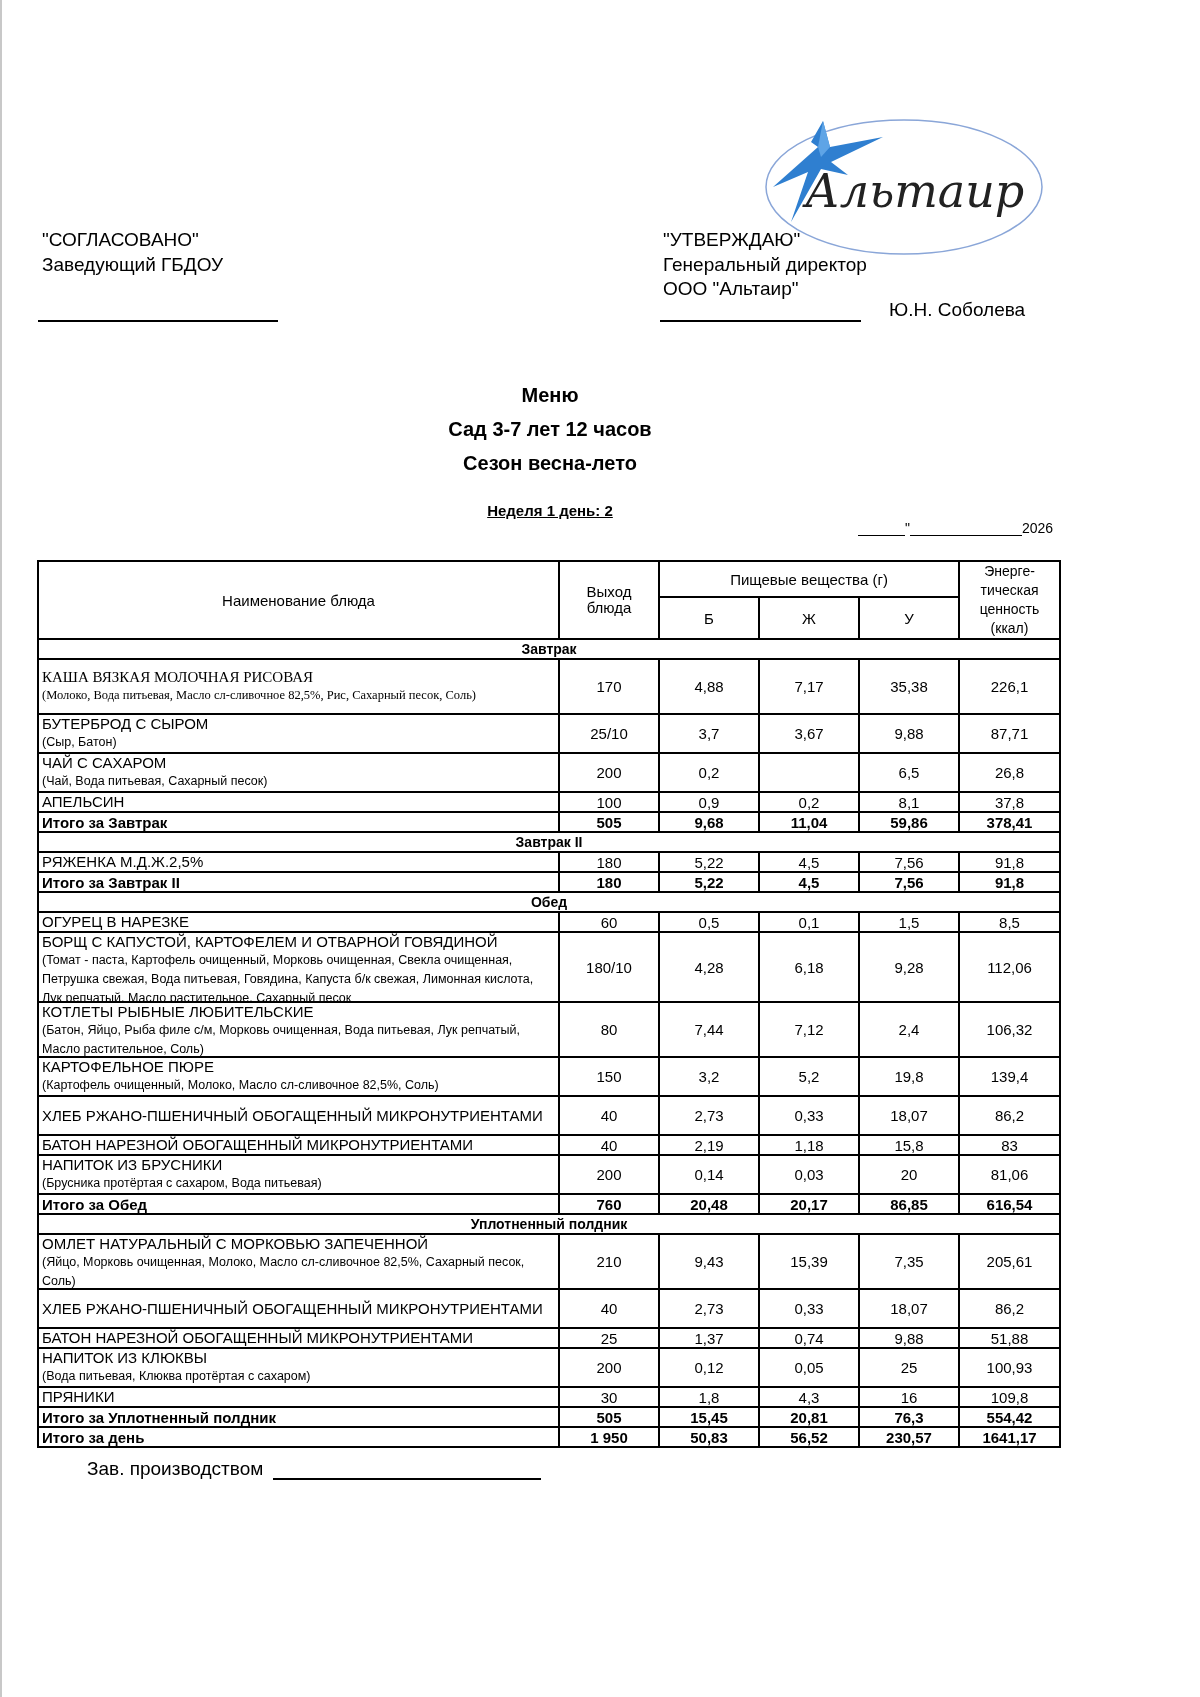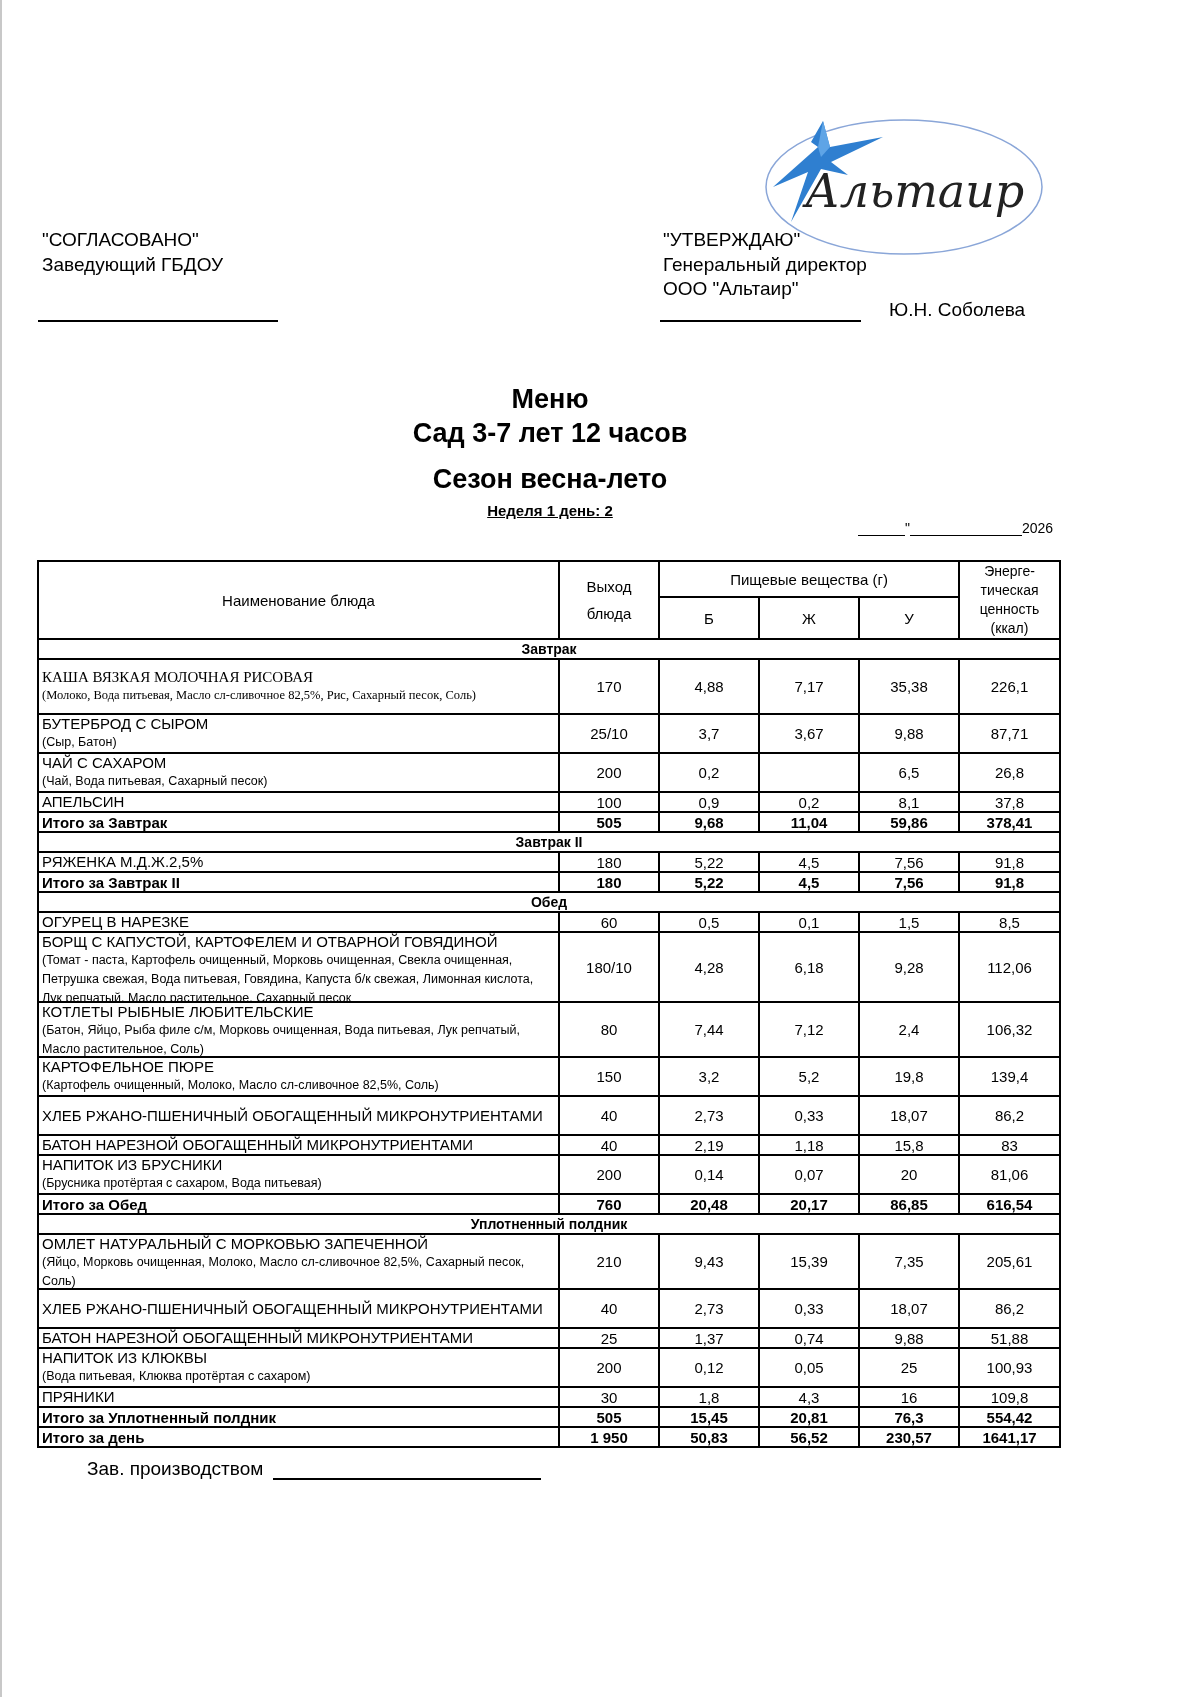--- a/index.html
+++ b/index.html
@@ -3,21 +3,21 @@
 <meta charset="utf-8">
 <style>
   html, body { margin:0; padding:0; background:#ffffff; }
   body { width:1200px; height:1697px; position:relative; overflow:hidden;
          font-family:"Liberation Sans", sans-serif; color:#000; }
   .page-edge { position:absolute; left:0; top:0; width:2px; height:1697px; background:#c8c8c8; }
   .abs { position:absolute; white-space:nowrap; }
   .hdr-text { font-size:19px; line-height:24px; }
   .sigline { position:absolute; height:2px; background:#000; }
   .logo { position:absolute; left:763px; top:117px; width:282px; height:140px; }
-  .title { position:absolute; left:0; width:1100px; text-align:center; font-weight:bold; font-size:27px; }
+  .title { position:absolute; left:0; width:1100px; text-align:center; font-weight:bold; font-size:20px; }
   .subtitle { position:absolute; left:0; width:1100px; text-align:center; font-weight:bold; font-size:15px; }
   .date { position:absolute; top:520px; left:858px; font-size:14px; }
   .date .u { display:inline-block; border-bottom:1.5px solid #000; height:14px; vertical-align:bottom; }
 
   table.menu { position:absolute; left:37px; top:560px; width:1024px; border-collapse:collapse;
                table-layout:fixed; font-size:14px; }
   table.menu td, table.menu th { border:2px solid #000; padding:0 3px; vertical-align:middle; }
   table.menu th { font-weight:normal; font-size:15px; text-align:center; }
   col.c-name { width:521px; } col.c-out { width:100px; } col.c-n { width:100px; } col.c-e { width:101px; }
   .section td { text-align:center; font-weight:bold; font-size:14px; height:18px; }
@@ -48,40 +48,40 @@
 </div>
 
 <div class="abs hdr-text" style="left:663px; top:228px;">"УТВЕРЖДАЮ"</div>
 <div class="abs hdr-text" style="left:663px; top:253px;">Генеральный директор</div>
 <div class="abs hdr-text" style="left:663px; top:277px;">ООО "Альтаир"</div>
 <div class="sigline" style="left:660px; top:320px; width:201px;"></div>
 <div class="abs hdr-text" style="left:889px; top:298px;">Ю.Н. Соболева</div>
 
 <div class="title" style="top:384px;">Меню</div>
 <div class="title" style="top:418px;">Сад 3-7 лет 12 часов</div>
-<div class="title" style="top:452px;margin-top:12px;">Сезон весна-лето</div>
+<div class="title" style="top:452px;">Сезон весна-лето</div>
 <div class="subtitle" style="top:502px;text-decoration:underline;">Неделя 1  день: 2</div>
 
 <div class="date">
   <span class="u" style="width:47px;"></span><span>"</span><span class="u" style="width:112px;"></span><span>2026</span>
 </div>
 
 <table class="menu">
   <colgroup>
     <col class="c-name">
       <col class="c-out">
       <col class="c-n">
       <col class="c-n">
       <col class="c-n">
       <col class="c-e">
   </colgroup>
   <thead>
     <tr style="height:35px;">
       <th rowspan="2">Наименование блюда</th>
-      <th rowspan="2" style="line-height:27px;">Выход блюда</th>
+      <th rowspan="2" style="line-height:16px;">Выход блюда</th>
       <th colspan="3">Пищевые вещества (г)</th>
       <th rowspan="2" style="font-size:14px; line-height:19px;">Энерге-тическая ценность (ккал)</th>
     </tr>
     <tr style="height:40px;">
       <th>Б</th>
       <th>Ж</th>
       <th>У</th>
     </tr>
   </thead>
   <tbody id="menu-body">
@@ -219,21 +219,21 @@
         <td class="num">1,18</td>
         <td class="num">15,8</td>
         <td class="num">83</td>
       </tr>
       <tr class="dish">
         <td style="height:37px;">
           <div class="clip" style="max-height:37px;"><span class="name">НАПИТОК ИЗ БРУСНИКИ</span><span class="ing">(Брусника протёртая с сахаром, Вода питьевая)</span></div>
         </td>
         <td class="num">200</td>
         <td class="num">0,14</td>
-        <td class="num">0,07</td>
+        <td class="num">0,03</td>
         <td class="num">20</td>
         <td class="num">81,06</td>
       </tr>
       <tr class="total">
         <td>Итого за Обед</td>
         <td class="num">760</td>
         <td class="num">20,48</td>
         <td class="num">20,17</td>
         <td class="num">86,85</td>
         <td class="num">616,54</td>

